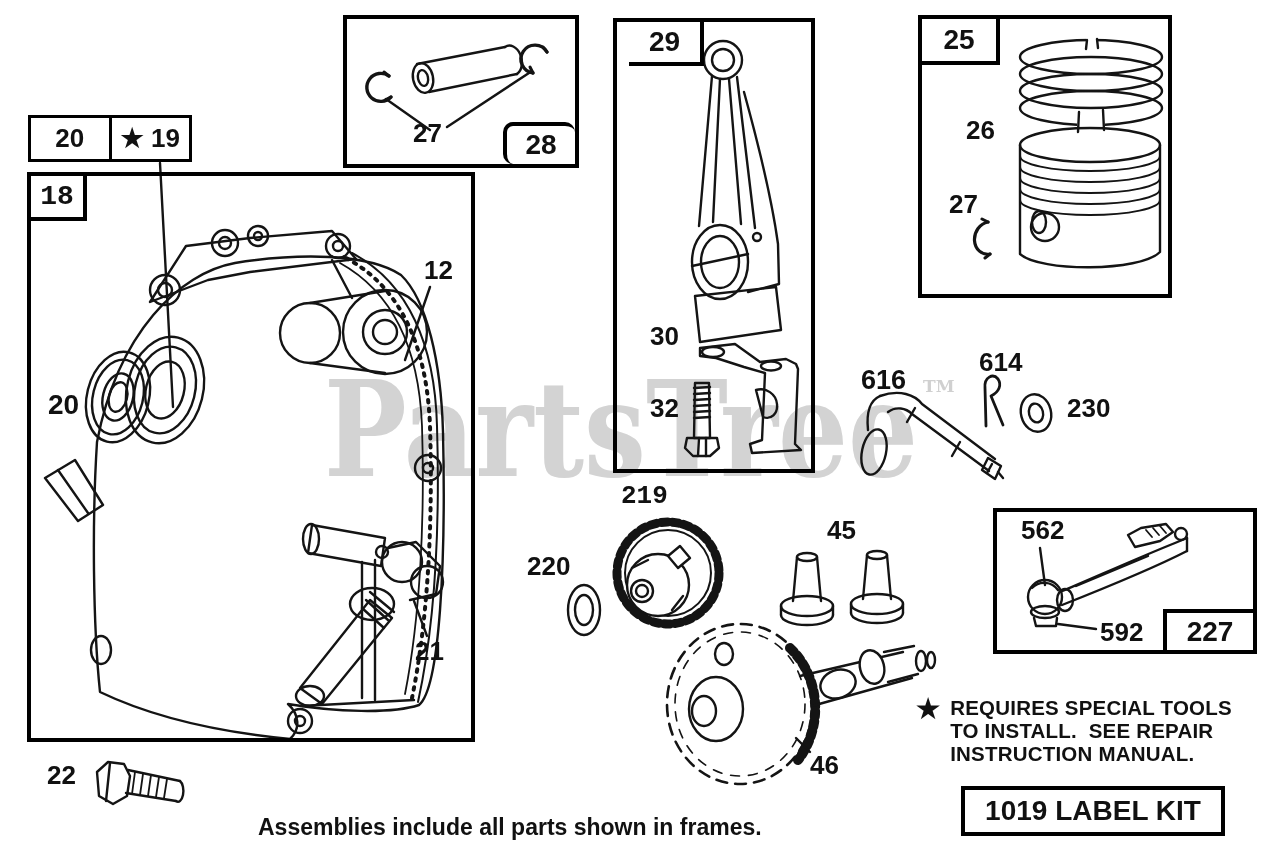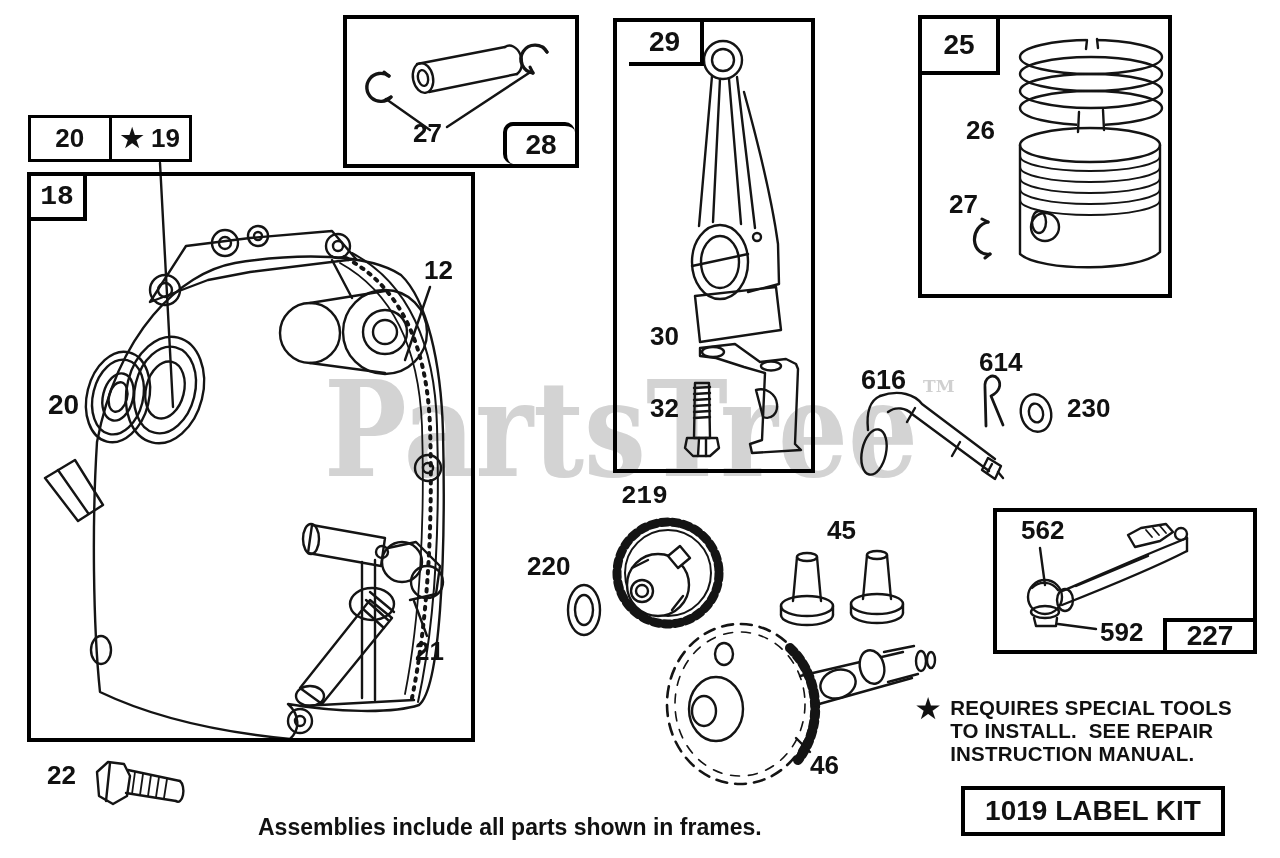--- a/index.html
+++ b/index.html
@@ -285,27 +285,27 @@
     </div>
   </div>
 
   <div class="frame" style="left:613px;top:18px;width:202px;height:455px;">
     <div class="tab tl" style="width:75px;height:44px;margin-left:12px;">
       <span>29</span>
     </div>
   </div>
 
   <div class="frame" style="left:918px;top:15px;width:254px;height:283px;">
-    <div class="tab tl" style="width:78px;height:56px;">
+    <div class="tab tl" style="width:78px;height:46px;">
       <span>25</span>
     </div>
   </div>
 
   <div class="frame" style="left:993px;top:508px;width:264px;height:146px;">
-    <div class="tab br" style="width:90px;height:32px;margin-top:46px;">
+    <div class="tab br" style="width:90px;height:41px;margin-top:46px;">
       <span>227</span>
     </div>
   </div>
 
   <div class="callout">
     <div class="cell">20</div>
     <div class="cell">★ 19</div>
   </div>
 
   <div class="plabel" style="left:424px;top:257px;">12</div>

